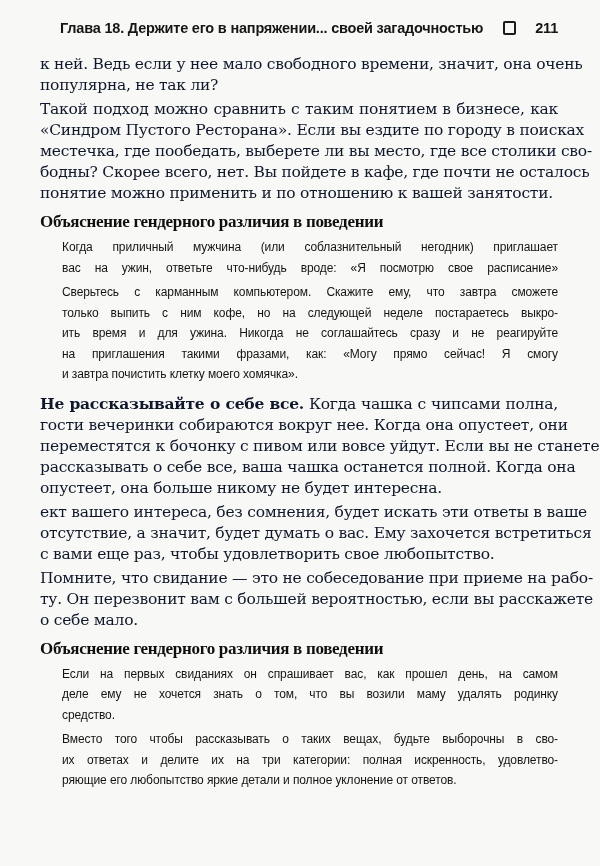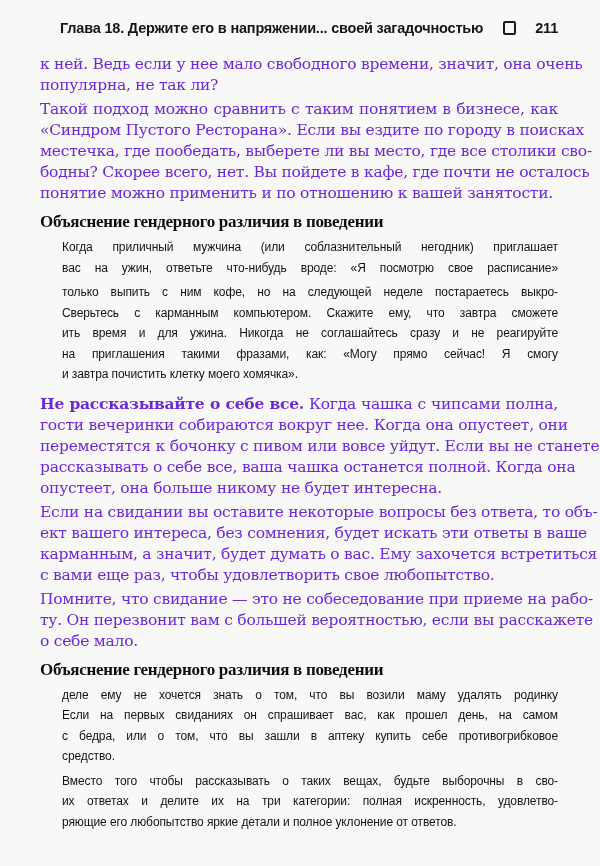--- a/index.html
+++ b/index.html
@@ -51,21 +51,21 @@
     color: #0f0f0f;
     margin: 8px 0 5px 0;
   }
   
   .para { margin: 0 0 3px 0; }
   .para.serif {
     font-family: "DejaVu Serif", "Liberation Serif", serif;
     font-size: 15.5px;
     line-height: 21px;
     letter-spacing: -0.25px;
-    color: #6d28d9;
+    color: #0f172a;
   }
   .para.sans {
     font-family: "Liberation Sans", "DejaVu Sans", sans-serif;
     font-size: 12px;
     line-height: 20.5px;
     letter-spacing: -0.1px;
     color: #141414;
     margin-left: 22px;
     margin-bottom: 4px;
   }
@@ -98,49 +98,47 @@
         <div class="line">местечка, где пообедать, выберете ли вы место, где все столики сво-</div>
         <div class="line">бодны? Скорее всего, нет. Вы пойдете в кафе, где почти не осталось</div>
         <div class="line last">понятие можно применить и по отношению к вашей занятости.</div>
       </div>
       <div class="heading">Объяснение гендерного различия в поведении</div>
       <div class="para sans">
         <div class="line">Когда приличный мужчина (или соблазнительный негодник) приглашает</div>
         <div class="line">вас на ужин, ответьте что-нибудь вроде: «Я посмотрю свое расписание»</div>
       </div>
       <div class="para sans">
+        <div class="line">Сверьтесь с карманным компьютером. Скажите ему, что завтра сможете</div>
         <div class="line">только выпить с ним кофе, но на следующей неделе постараетесь выкро-</div>
-        <div class="line">Сверьтесь с карманным компьютером. Скажите ему, что завтра сможете</div>
         <div class="line">ить время и для ужина. Никогда не соглашайтесь сразу и не реагируйте</div>
         <div class="line">на приглашения такими фразами, как: «Могу прямо сейчас! Я смогу</div>
         <div class="line last">и завтра почистить клетку моего хомячка».</div>
       </div>
       <div class="para serif mt-lg">
         <div class="line"><strong>Не рассказывайте о себе все.</strong> Когда чашка с чипсами полна,</div>
         <div class="line">гости вечеринки собираются вокруг нее. Когда она опустеет, они</div>
         <div class="line">переместятся к бочонку с пивом или вовсе уйдут. Если вы не станете</div>
         <div class="line">рассказывать о себе все, ваша чашка останется полной. Когда она</div>
         <div class="line last">опустеет, она больше никому не будет интересна.</div>
       </div>
       <div class="para serif">
-        <div class="line">Если на свидании вы оставите некоторые вопросы без ответа, то объ-</div>
         <div class="line">ект вашего интереса, без сомнения, будет искать эти ответы в ваше</div>
-        <div class="line">карманным, а значит, будет думать о вас. Ему захочется встретиться</div>
+        <div class="line">отсутствие, а значит, будет думать о вас. Ему захочется встретиться</div>
         <div class="line last">с вами еще раз, чтобы удовлетворить свое любопытство.</div>
       </div>
       <div class="para serif">
         <div class="line">Помните, что свидание — это не собеседование при приеме на рабо-</div>
         <div class="line">ту. Он перезвонит вам с большей вероятностью, если вы расскажете</div>
         <div class="line last">о себе мало.</div>
       </div>
       <div class="heading">Объяснение гендерного различия в поведении</div>
       <div class="para sans">
+        <div class="line">Если на первых свиданиях он спрашивает вас, как прошел день, на самом</div>
         <div class="line">деле ему не хочется знать о том, что вы возили маму удалять родинку</div>
-        <div class="line">Если на первых свиданиях он спрашивает вас, как прошел день, на самом</div>
-        <div class="line">с бедра, или о том, что вы зашли в аптеку купить себе противогрибковое</div>
         <div class="line last">средство.</div>
       </div>
       <div class="para sans">
         <div class="line">Вместо того чтобы рассказывать о таких вещах, будьте выборочны в сво-</div>
         <div class="line">их ответах и делите их на три категории: полная искренность, удовлетво-</div>
         <div class="line last">ряющие его любопытство яркие детали и полное уклонение от ответов.</div>
       </div>
     </div>
 </div>
 

